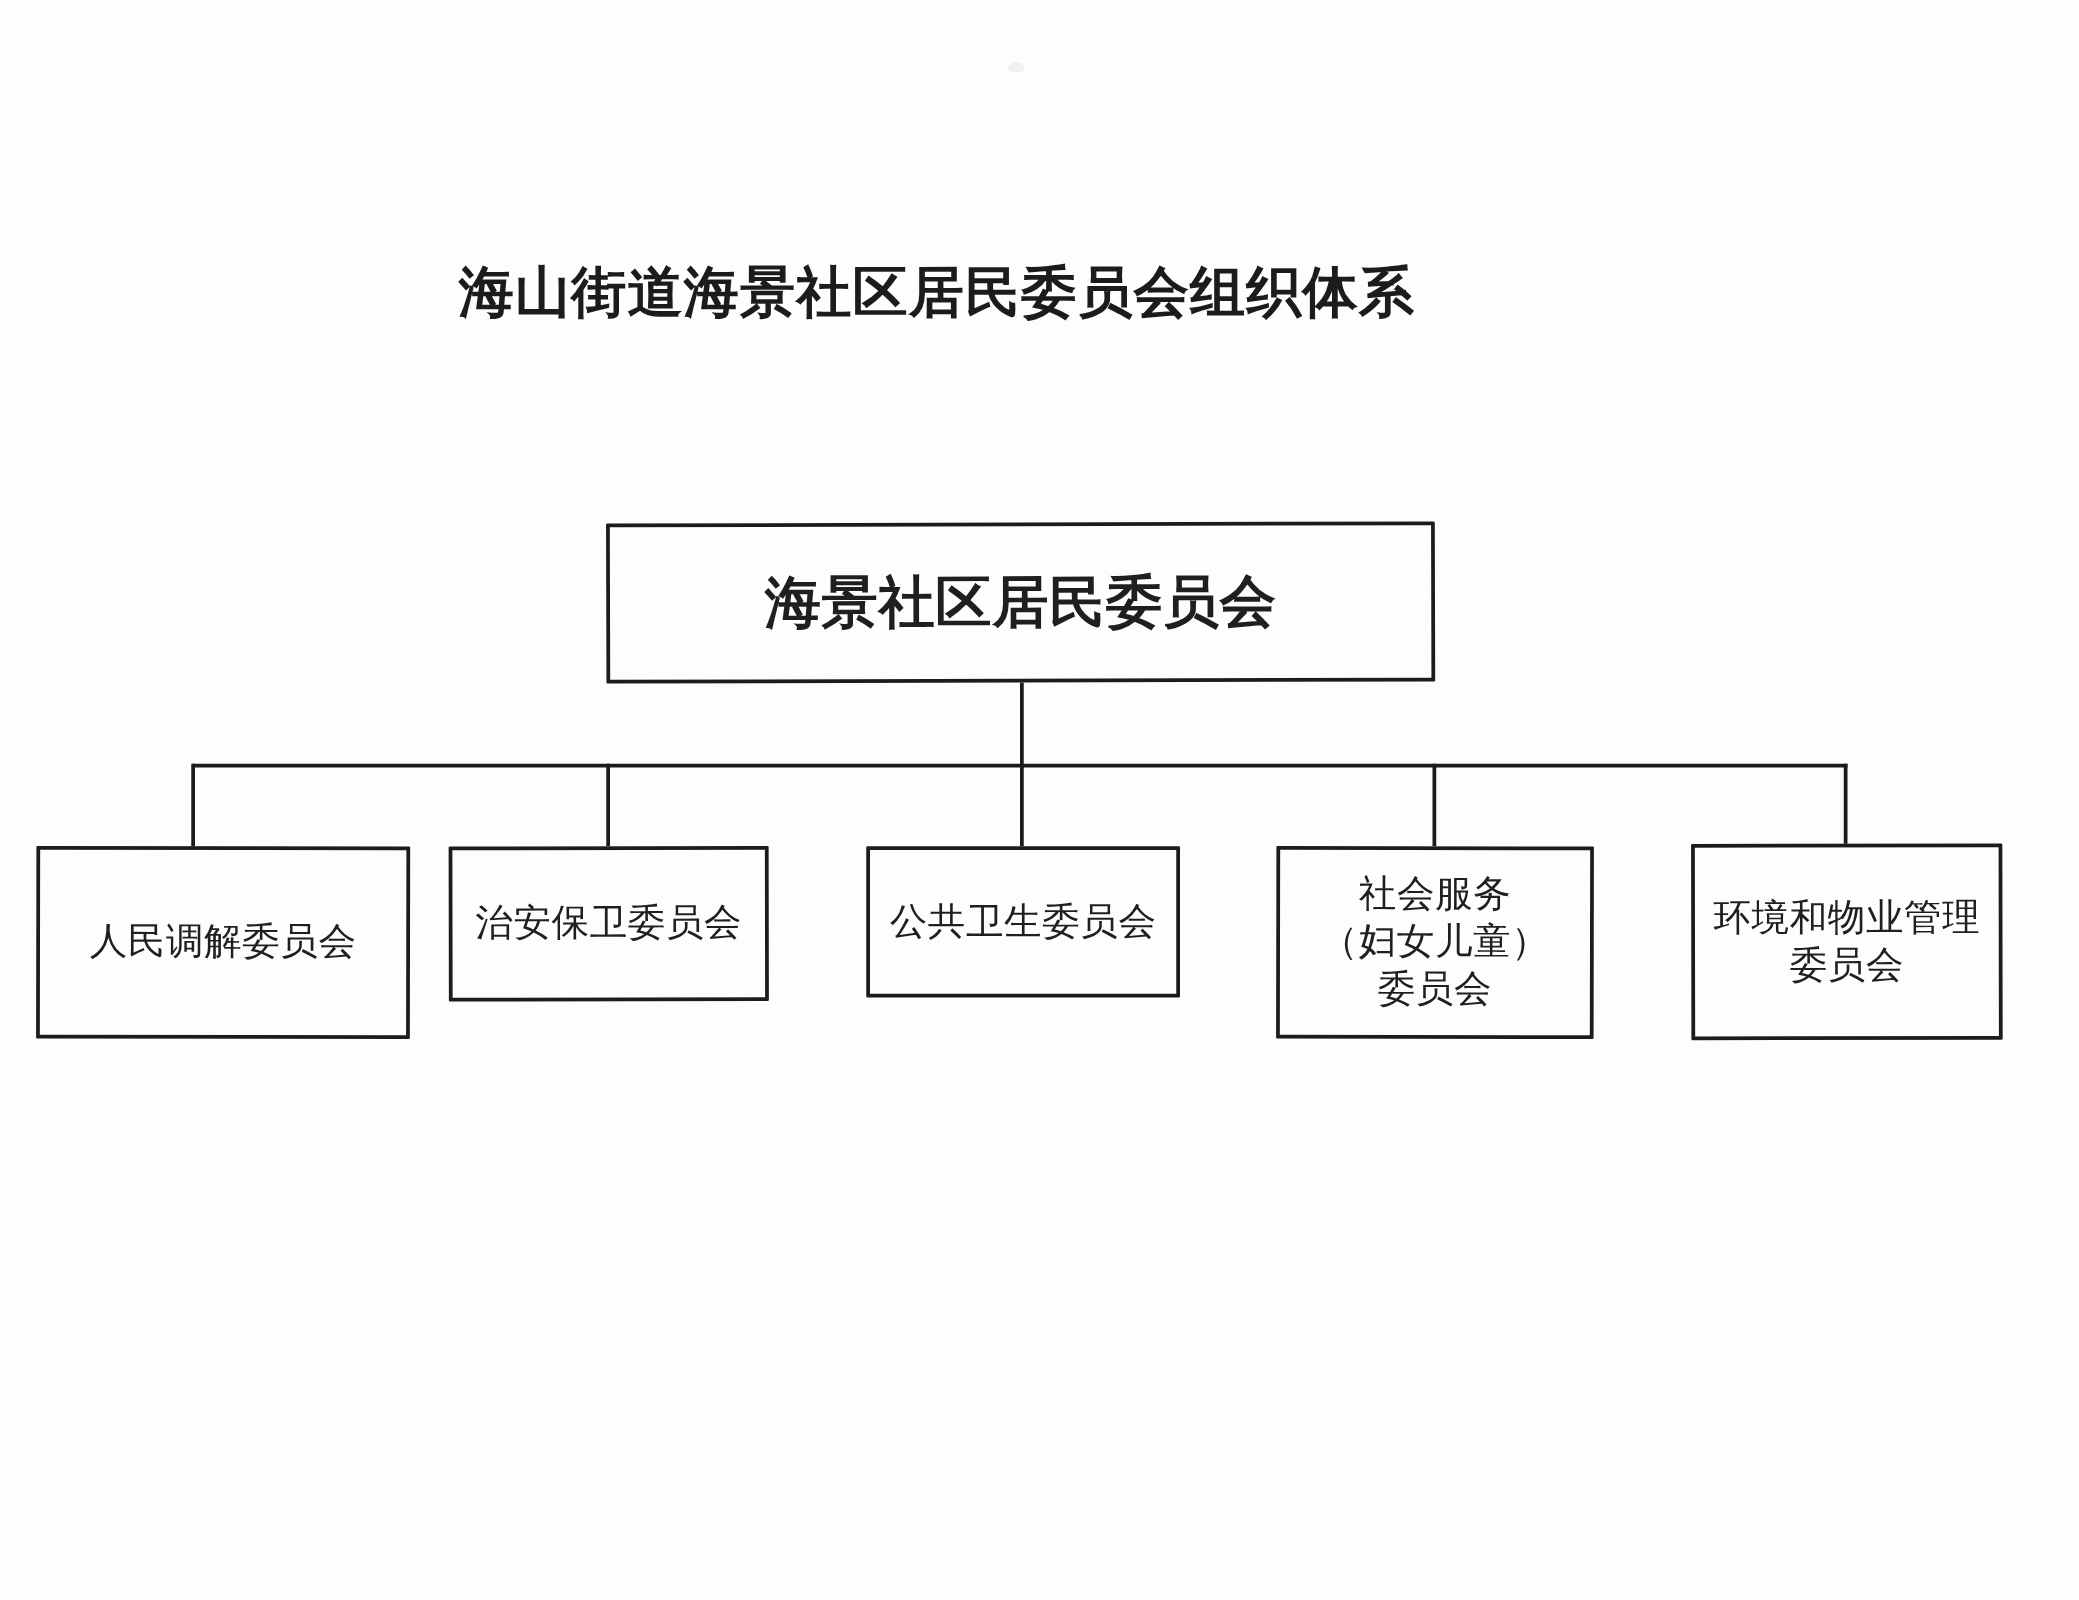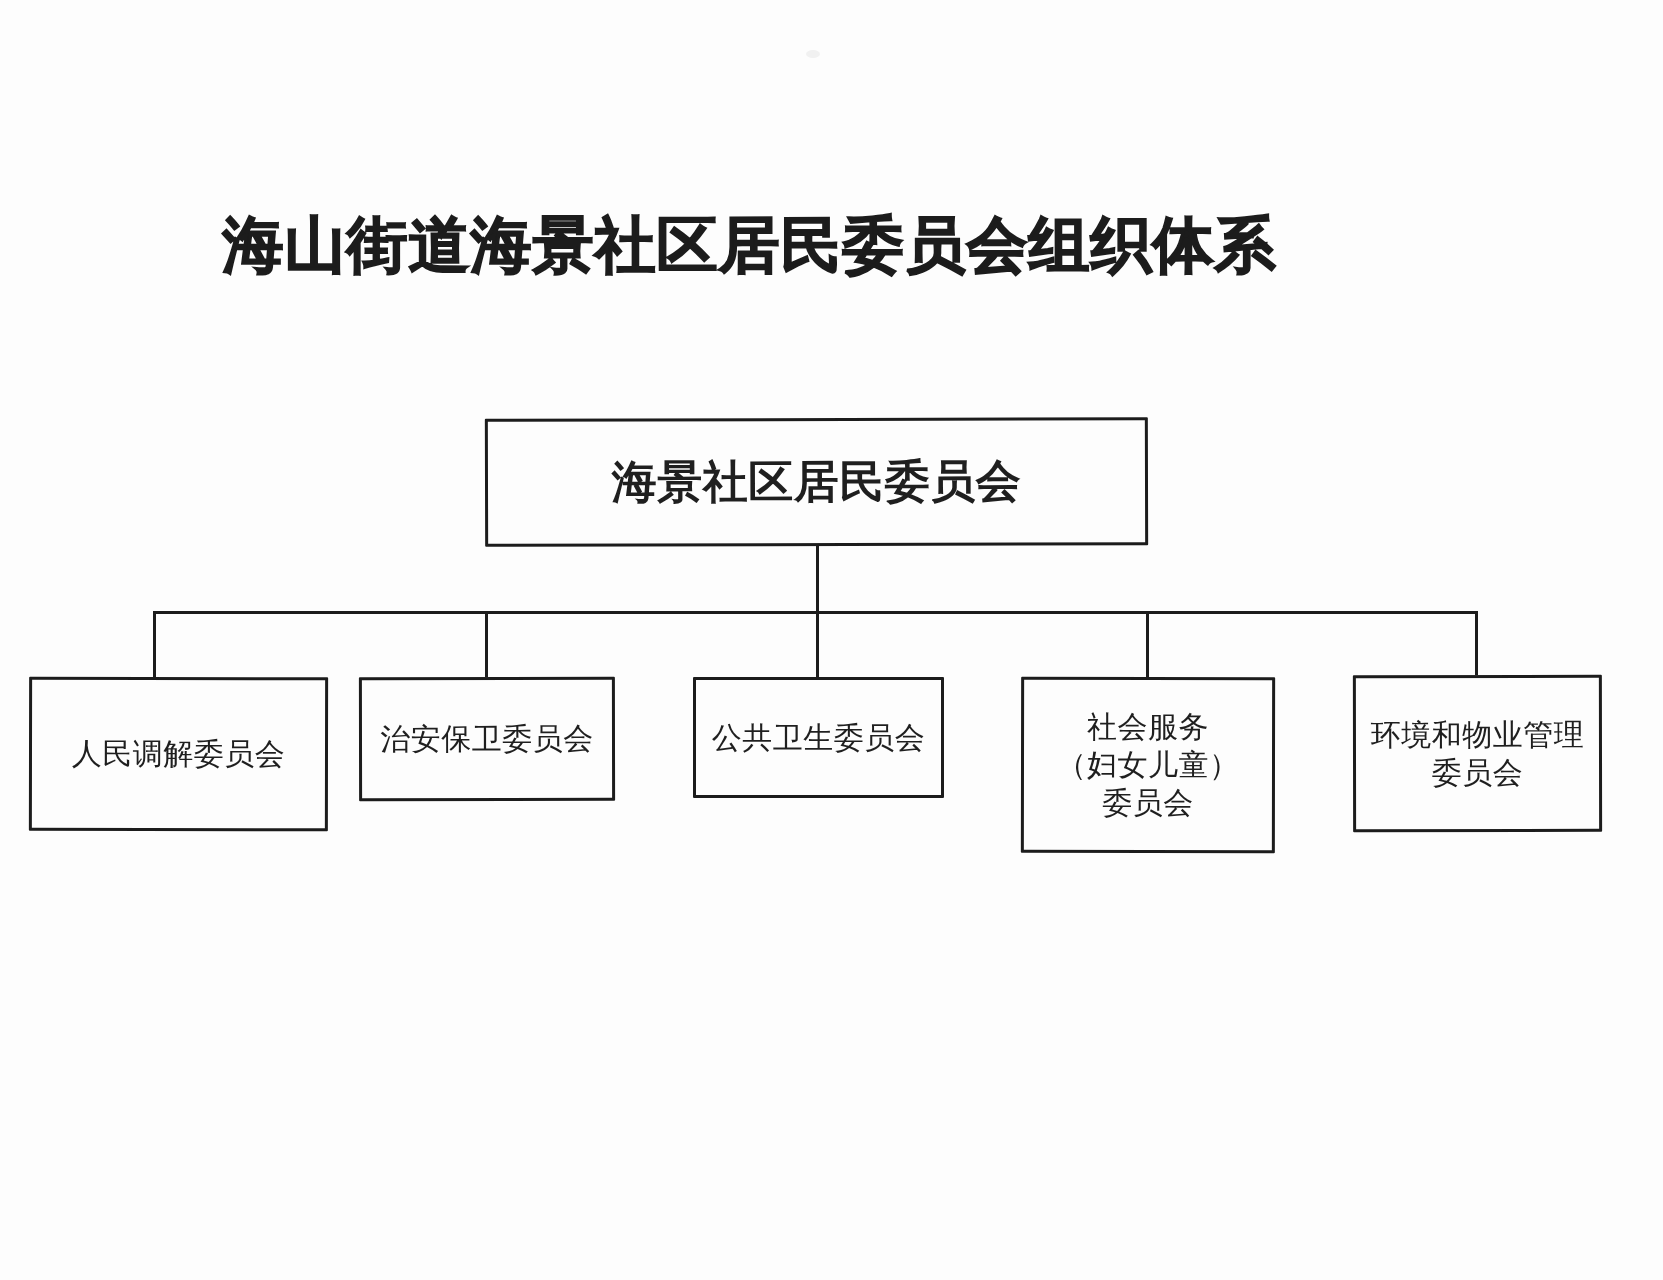--- a/index.html
+++ b/index.html
@@ -18,22 +18,22 @@
     position: relative;
     width: 1663px;
     height: 1280px;
   }
   .diagram-title {
     position: absolute;
     left: 0;
     top: 205px;
     width: 1499px;
     text-align: center;
-    font-size: 61px;
-    font-weight: 700;
+    font-size: 44px;
+    font-weight: 400;
     letter-spacing: 1px;
     color: #1c1c1c;
     -webkit-text-stroke: 1.5px #1c1c1c;
     white-space: nowrap;
   }
   .node {
     position: absolute;
     border: 3px solid #1c1c1c;
     background: #fdfdfd;
     display: flex;
@@ -102,21 +102,21 @@
   </div>
 
   <div class="node child" style="left:359px; top:677px; width:256px; height:124px; transform:rotate(-0.1deg);">
     <span class="line">治安保卫委员会</span>
   </div>
 
   <div class="node child" style="left:693px; top:677px; width:251px; height:121px;">
     <span class="line">公共卫生委员会</span>
   </div>
 
-  <div class="node child" style="left:1021px; top:677px; width:254px; height:176px; transform:rotate(0.1deg);">
+  <div class="node child" style="left:1021px; top:677px; width:254px; height:154px; transform:rotate(0.1deg);">
     <span class="line">社会服务</span>
     <span class="line">（妇女儿童）</span>
     <span class="line">委员会</span>
   </div>
 
   <div class="node child" style="left:1353px; top:675px; width:249px; height:157px; transform:rotate(-0.1deg);">
     <span class="line">环境和物业管理</span>
     <span class="line">委员会</span>
   </div>
 

